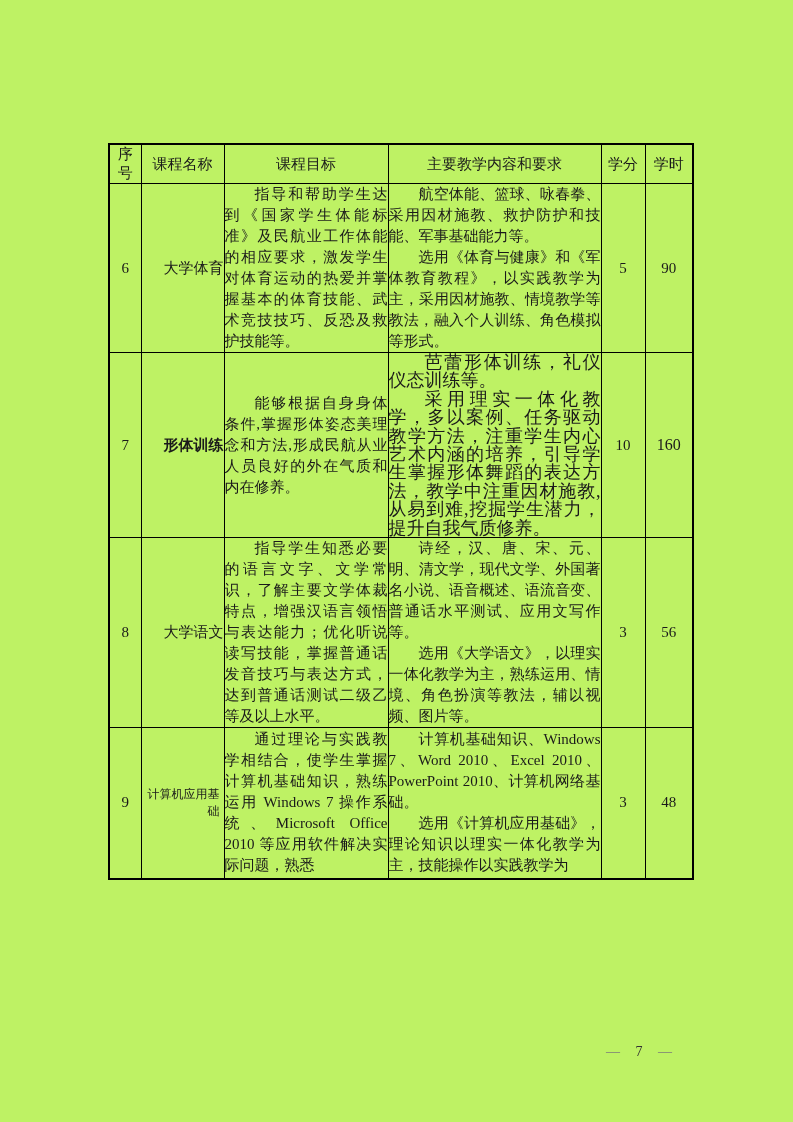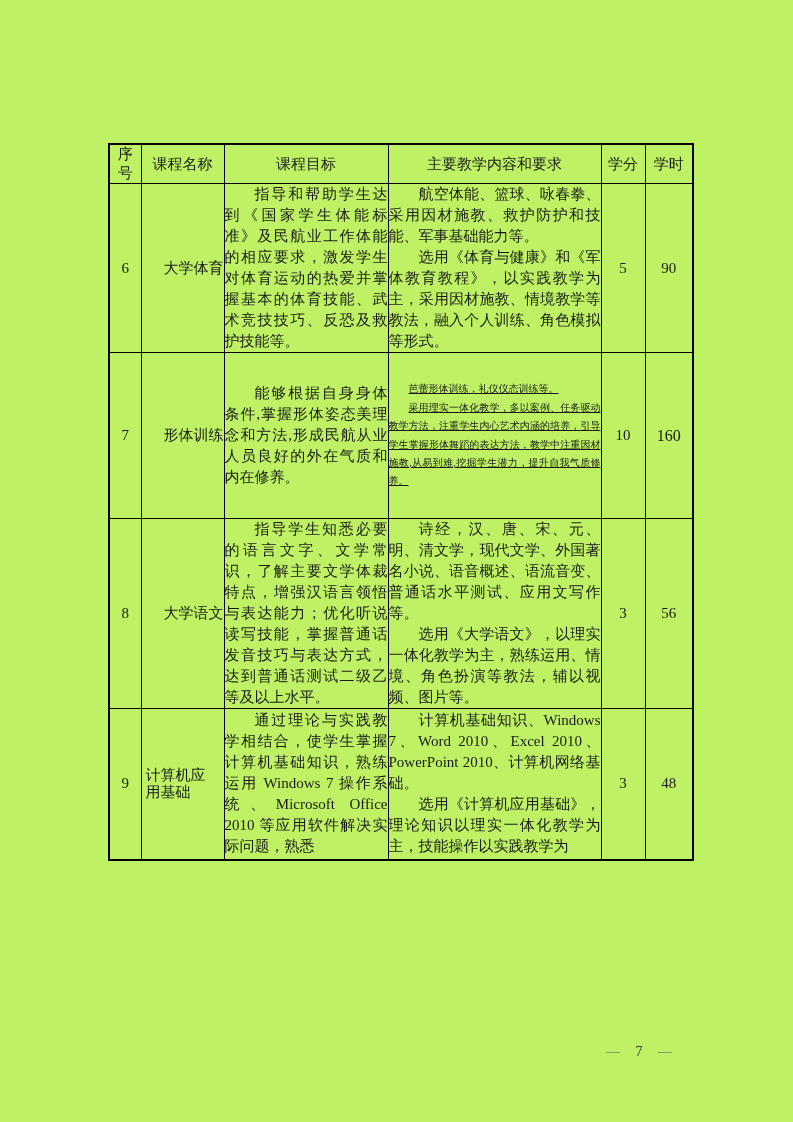--- a/index.html
+++ b/index.html
@@ -34,31 +34,31 @@
     padding: 0 2px;
   }
   tr.tr-h  { height: 37px; }
   tr.tr-0  { height: 130px; }
   tr.tr-1  { height: 167px; }
   tr.tr-2  { height: 166px; }
   tr.tr-3  { height: 189px; }
   tr.tr-4  { height: 151px; }
   .c-no, .c-num { text-align: center; }
   .c-name { text-align: right; padding: 0 2px; }
-  .c-name.bold { font-weight: normal; }
-  .c-name.small { font-size: 15px; text-align: left; padding: 12px 4px; line-height: 17px; }
+  .c-name.bold { font-weight: bold; }
+  .c-name.small { font-size: 12px; text-align: right; padding: 12px 4px; line-height: 17px; }
   .c-obj, .c-con { padding: 0 3px; vertical-align: middle; }
   .para {
     margin: 0;
     line-height: 21px;
     text-align: justify;
     text-justify: inter-character;
   }
   .ind { text-indent: 2em; }
-  .small-text .para { font-size: 10px; line-height: 18.4px; text-decoration: underline; }
+  .small-text .para { font-size: 18px; line-height: 18.4px; }
   .num-small { font-size: 16px; }
   .footer {
     position: absolute;
     left: 606px;
     top: 1044px;
     width: 66px;
     display: flex;
     justify-content: space-between;
     align-items: center;
     font-size: 14px;

